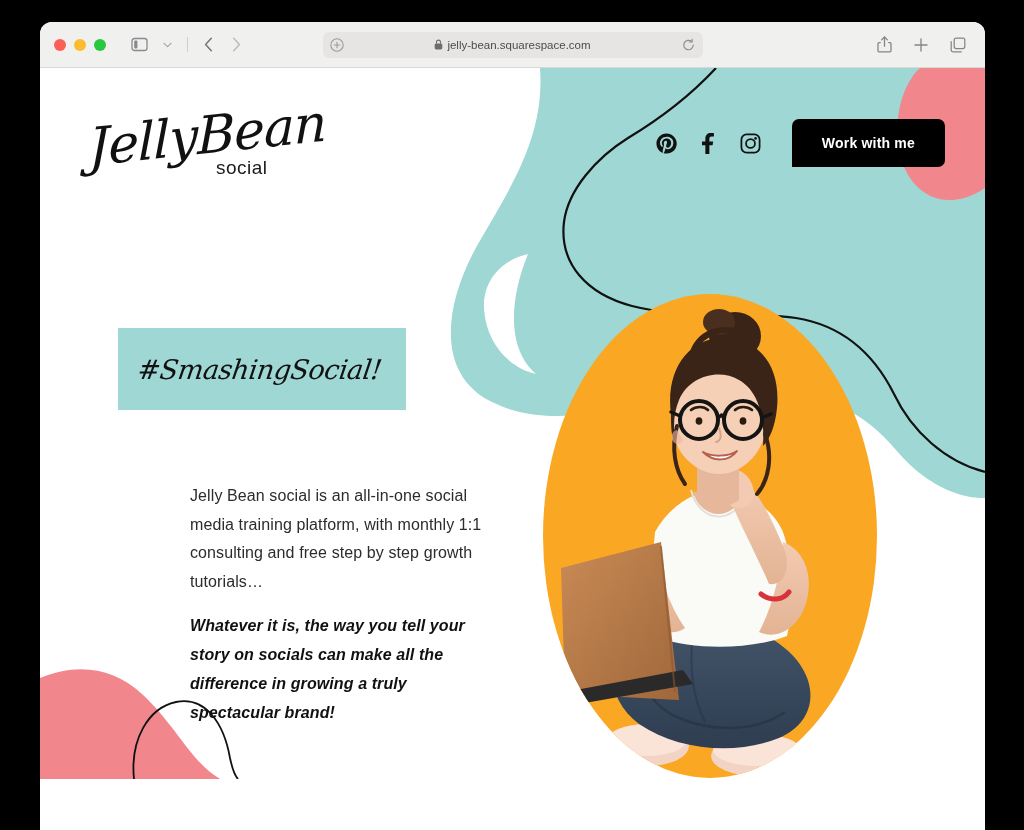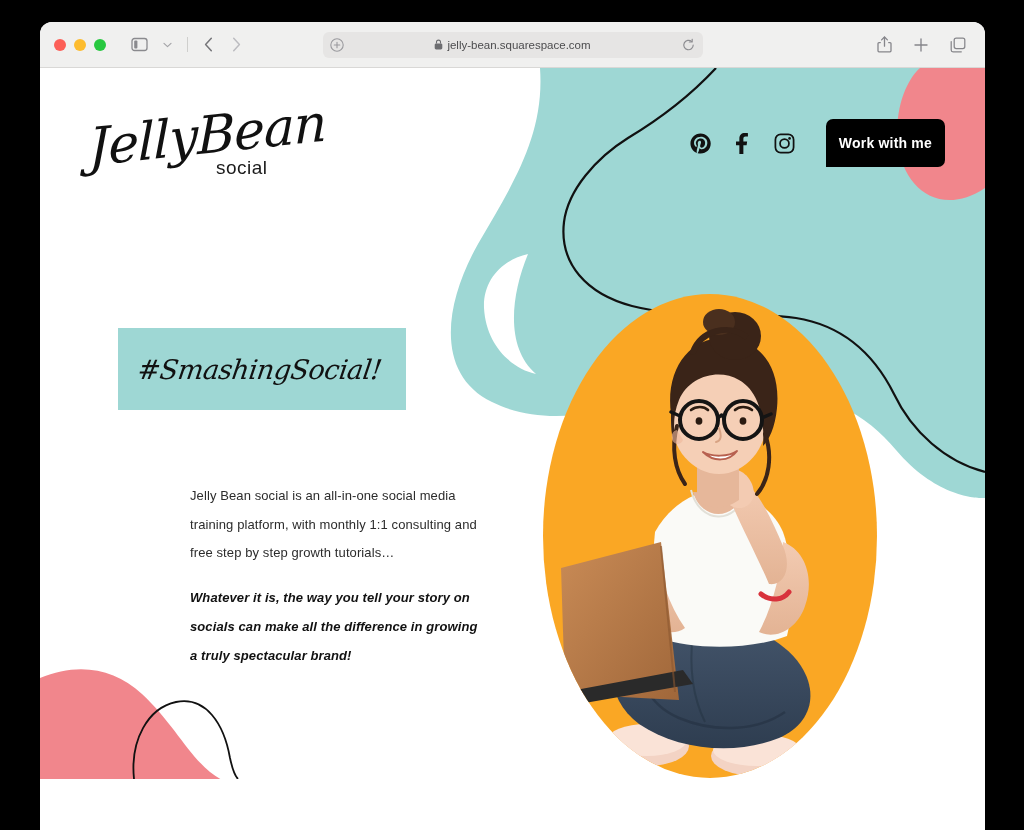--- a/index.html
+++ b/index.html
@@ -168,21 +168,21 @@
     display: flex; align-items: center; justify-content: center;
     color: #111111;
   }
 
   .cta-button {
     background: #000000;
     color: #ffffff;
     font-size: 14px;
     font-weight: bold;
     letter-spacing: 0.2px;
-    padding: 16px 13px;
+    padding: 16px 30px;
     border: none;
     border-radius: 7px 7px 7px 0;
     font-family: "Liberation Sans", sans-serif;
     cursor: pointer;
   }
 
   
   .hero-left {
     position: absolute;
     left: 0;
@@ -209,21 +209,21 @@
     transform: skewX(-8deg);
     white-space: nowrap;
   }
 
   .hero-copy {
     margin-left: 150px;
     margin-top: 72px;
     width: 292px;
   }
   .hero-paragraph {
-    font-size: 13px;
+    font-size: 16px;
     line-height: 28.5px;
     color: #2c2c2c;
     letter-spacing: 0.1px;
   }
   .hero-paragraph.bold {
     font-weight: bold;
     color: #111111;
     margin-top: 15px;
     line-height: 29px;
     font-style: italic;

